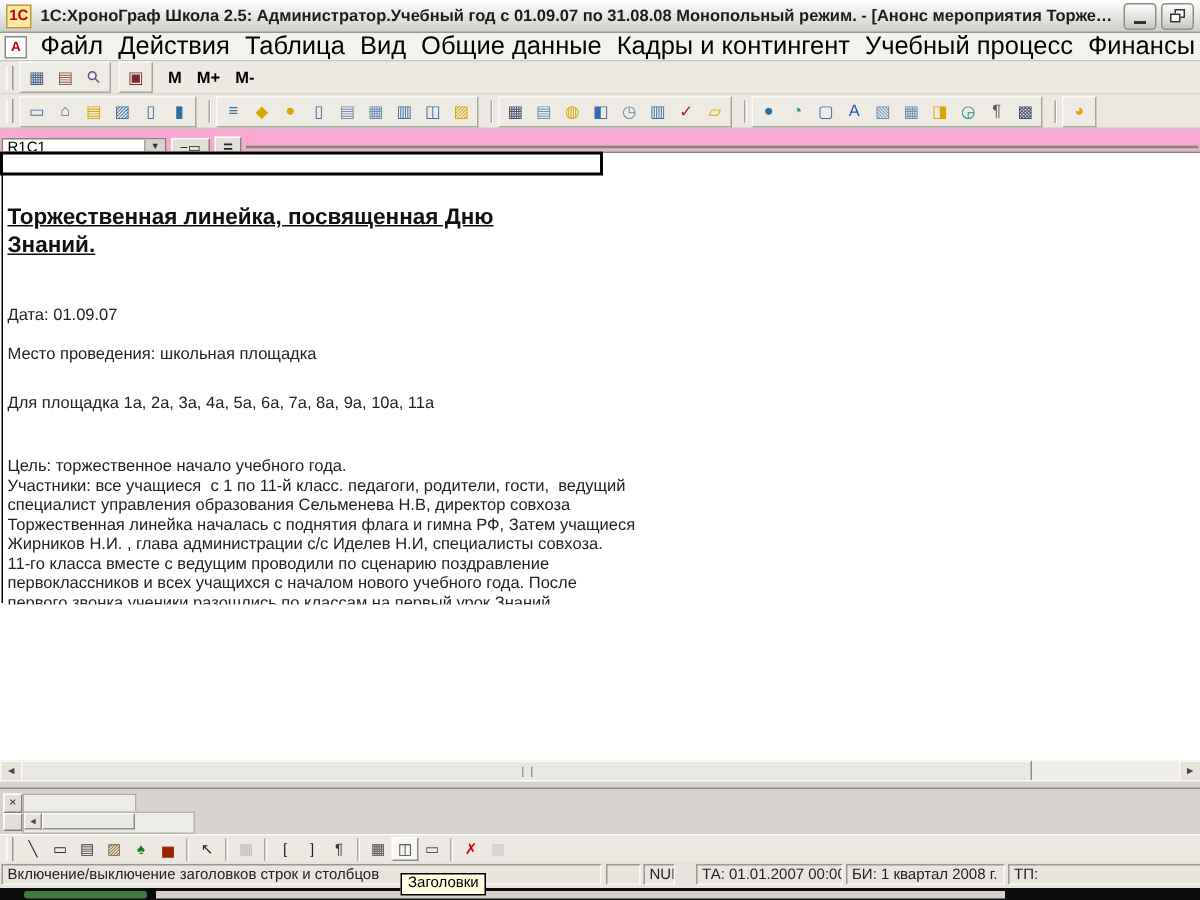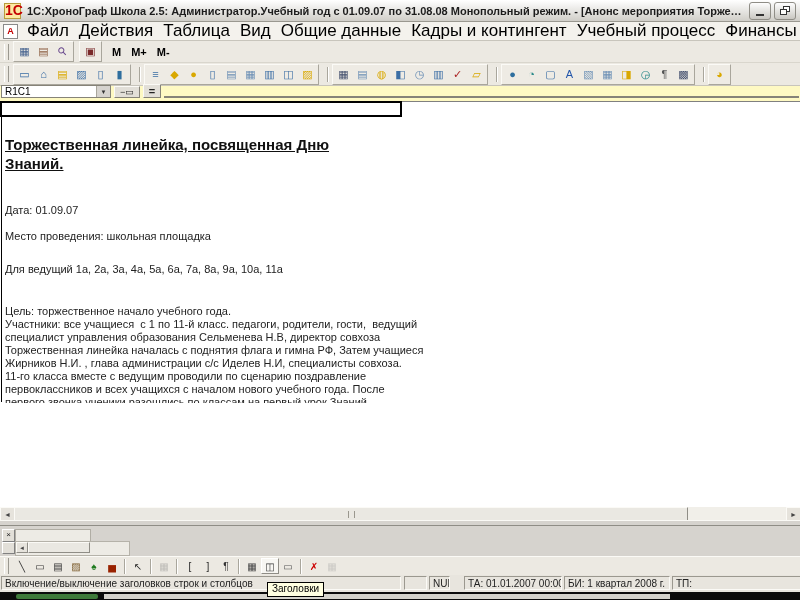--- a/index.html
+++ b/index.html
@@ -5,21 +5,21 @@
   html,body{margin:0;padding:0}
   body{width:800px;height:600px;position:relative;overflow:hidden;
        font-family:"Liberation Sans",sans-serif;background:#d6d3ce;color:#000}
   .abs{position:absolute}
 
   
   .titlebar{left:0;top:0;width:800px;height:22px;box-sizing:border-box;
     background:linear-gradient(#ffffff,#d0cec8);border-bottom:1px solid #9a9890;
     display:flex;align-items:center;padding:0 4px}
   .app-logo{width:15px;height:14px;margin-right:6px;background:#fde9a2;border:1px solid #b89b3c;
-    color:#c40000;font-size:14px;font-weight:bold;line-height:13px;text-align:center;flex:none}
+    color:#c40000;font-size:10px;font-weight:bold;line-height:13px;text-align:center;flex:none}
   .title-text{flex:1;font-size:11px;font-weight:bold;color:#1c1c1c;
     white-space:nowrap;overflow:hidden;text-overflow:ellipsis}
   .win-btn{width:20px;height:16px;margin-left:3px;flex:none;border-radius:3px;
     background:linear-gradient(#fefefe,#c9c7c1);border:1px solid #8f8d86;
     display:flex;align-items:center;justify-content:center}
   .glyph-min{width:8px;height:2px;background:#333;margin-top:8px}
   .glyph-restore{position:relative;width:10px;height:9px}
   .glyph-restore::before{content:"";position:absolute;right:0;top:0;width:5px;height:4px;border:1px solid #333;background:#fff}
   .glyph-restore::after{content:"";position:absolute;left:0;bottom:0;width:5px;height:4px;border:1px solid #333;background:#fcfcfa}
 
@@ -39,22 +39,22 @@
     border-right:1px solid #9a9890;flex:none}
   .tb-group{display:flex;align-items:center;border:1px solid;
     border-color:#fbfaf6 #a9a69c #a9a69c #fbfaf6;background:#eeebe4;padding:1px;margin-right:5px}
   .ticon{width:19px;height:17px;display:flex;align-items:center;justify-content:center;
     font-size:11px;cursor:default}
   .ticon.rot{transform:rotate(-45deg)}
   .tb-text-btn{font-size:11px;font-weight:bold;padding:1px 5px;cursor:default}
   .sep{width:1px;height:15px;background:#a9a69c;border-right:1px solid #fff;margin:0 3px;flex:none}
 
   
-  .formulabar{left:0;top:86px;width:800px;height:15px;box-sizing:border-box;background:#fef9c3;
-    display:flex;align-items:flex-end;padding:12px 1px}
+  .formulabar{left:0;top:86px;width:800px;height:15px;box-sizing:border-box;background:#f9a8d4;
+    display:flex;align-items:center;padding:12px 1px}
   .cell-combo{width:110px;background:#fff;border:1px solid #868378;display:flex;
     align-items:center;font-size:10px;padding-left:3px;box-sizing:border-box}
   .combo-arrow{margin-left:auto;width:13px;align-self:stretch;background:#d6d3ce;
     border-left:1px solid #a9a69c;font-size:6px;display:flex;align-items:center;justify-content:center;color:#333}
   .fx-btn{font-size:9px;padding:0 5px;display:flex;align-items:center;background:#e2dfd8;
     border:1px solid;border-color:#fbfaf6 #868378 #868378 #fbfaf6;margin-left:3px;color:#222}
   .fx-eq{font-weight:bold;font-size:11px}
   .fx-input{flex:1;background:#fff;border:1px solid #868378;margin-left:3px}
 
   
@@ -226,21 +226,21 @@
     </div>
   <div class="fx-input"></div>
 </div>
 
 <div class="abs docarea">
   <div class="sel-box"></div>
   <div class="cell-vline"></div>
   <div class="doc-heading">Торжественная линейка, посвященная Дню Знаний.</div>
   <div class="doc-line abs" style="left:5px;top:102px">Дата: 01.09.07</div>
   <div class="doc-line abs" style="left:5px;top:128px">Место проведения: школьная площадка</div>
-  <div class="doc-line abs" style="left:5px;top:161px">Для ведущий 1а, 2а, 3а, 4а, 5а, 6а, 7а, 8а, 9а, 10а, 11а</div>
+  <div class="doc-line abs" style="left:5px;top:161px">Для площадка 1а, 2а, 3а, 4а, 5а, 6а, 7а, 8а, 9а, 10а, 11а</div>
   <div class="doc-body">
     <div class="doc-line">Цель: торжественное начало учебного года.</div>
       <div class="doc-line">Участники: все учащиеся  с 1 по 11-й класс. педагоги, родители, гости,  ведущий</div>
       <div class="doc-line">специалист управления образования Сельменева Н.В, директор совхоза</div>
       <div class="doc-line">Торжественная линейка началась с поднятия флага и гимна РФ, Затем учащиеся</div>
       <div class="doc-line">Жирников Н.И. , глава администрации с/с Иделев Н.И, специалисты совхоза.</div>
       <div class="doc-line">11-го класса вместе с ведущим проводили по сценарию поздравление</div>
       <div class="doc-line">первоклассников и всех учащихся с началом нового учебного года. После</div>
       <div class="doc-line">первого звонка ученики разошлись по классам на первый урок Знаний</div>
   </div>

